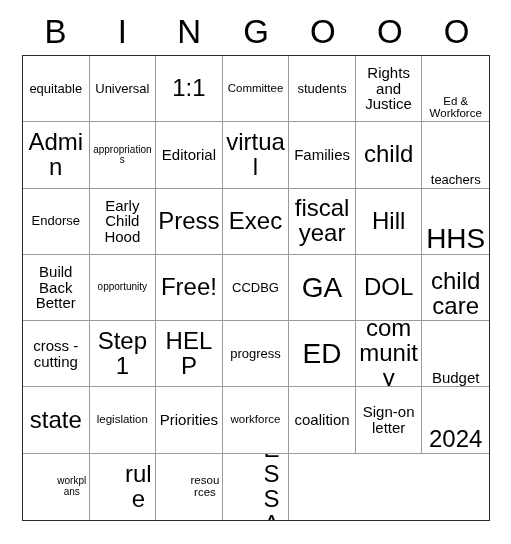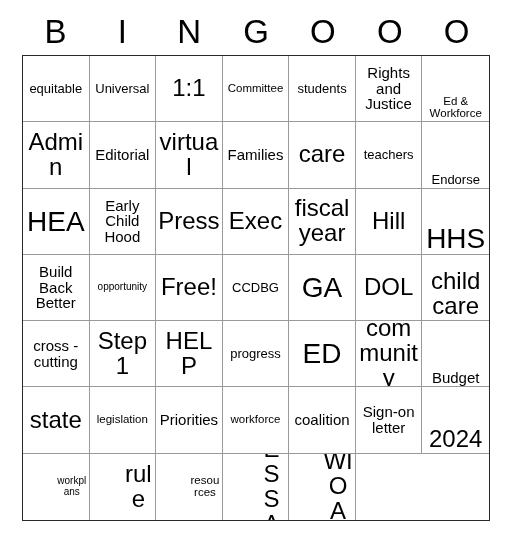--- a/index.html
+++ b/index.html
@@ -127,40 +127,40 @@
       </div>
       <div class="bingo-cell fs-m">
         <span class="cell-text">Rights and Justice</span>
       </div>
       <div class="bingo-cell fs-xs">
         <span class="cell-text">Ed &amp; Workforce</span>
       </div>
       <div class="bingo-cell fs-xl">
         <span class="cell-text">Admin</span>
       </div>
+      <div class="bingo-cell fs-xxs">
+        <span class="cell-text">appropriations</span>
+      </div>
       <div class="bingo-cell fs-m">
         <span class="cell-text">Editorial</span>
       </div>
       <div class="bingo-cell fs-xl">
         <span class="cell-text">virtual</span>
       </div>
       <div class="bingo-cell fs-m">
         <span class="cell-text">Families</span>
       </div>
       <div class="bingo-cell fs-xl">
-        <span class="cell-text">care</span>
+        <span class="cell-text">child</span>
       </div>
       <div class="bingo-cell fs-s">
         <span class="cell-text">teachers</span>
       </div>
       <div class="bingo-cell fs-s">
         <span class="cell-text">Endorse</span>
-      </div>
-      <div class="bingo-cell fs-3xl">
-        <span class="cell-text">HEA</span>
       </div>
       <div class="bingo-cell fs-m">
         <span class="cell-text">Early Child Hood</span>
       </div>
       <div class="bingo-cell fs-xl">
         <span class="cell-text">Press</span>
       </div>
       <div class="bingo-cell fs-xl">
         <span class="cell-text">Exec</span>
       </div>
@@ -241,18 +241,15 @@
       </div>
       <div class="bingo-cell fs-xxl">
         <span class="cell-text">rule</span>
       </div>
       <div class="bingo-cell fs-xs">
         <span class="cell-text">resources</span>
       </div>
       <div class="bingo-cell fs-xl">
         <span class="cell-text">ESSA</span>
       </div>
-      <div class="bingo-cell fs-xl">
-        <span class="cell-text">WIOA</span>
-      </div>
     </div>
 
 </div>
 
 </body></html>

